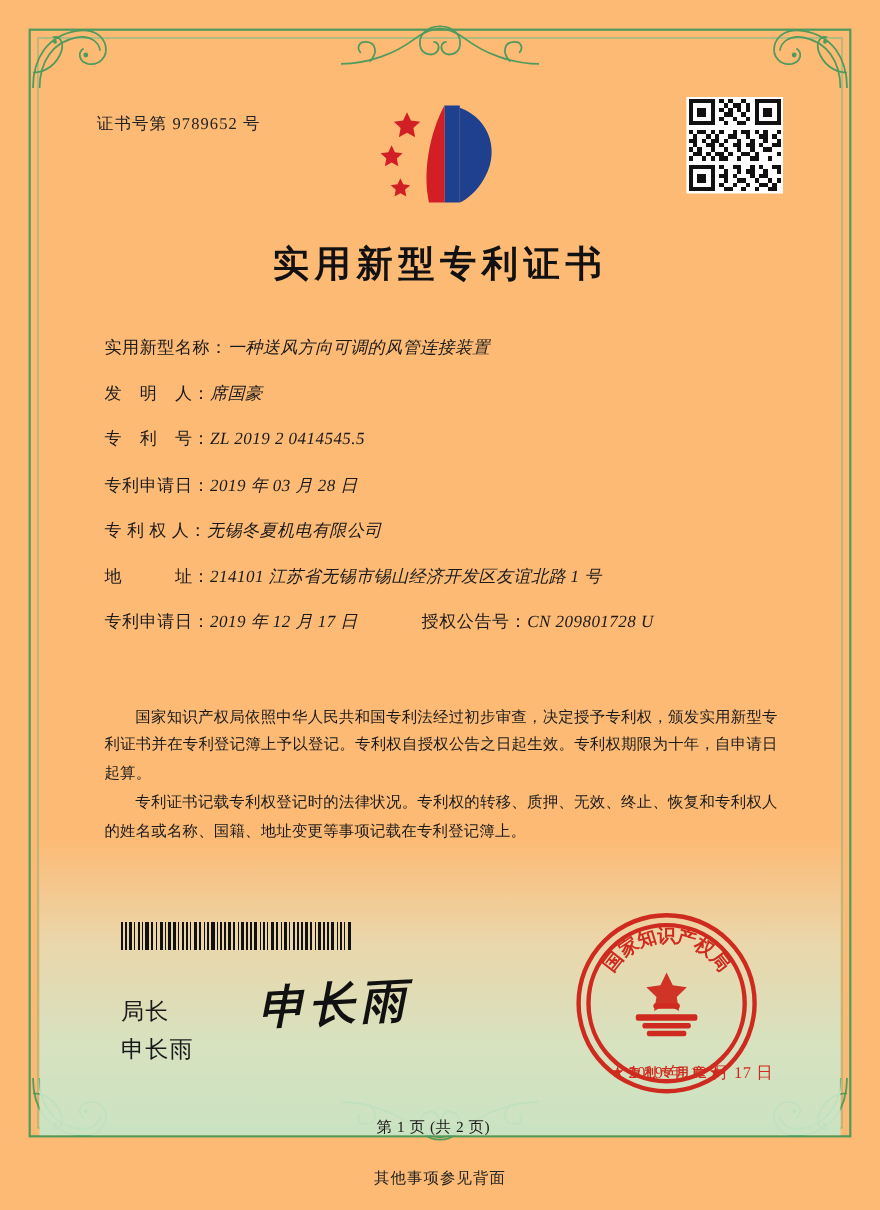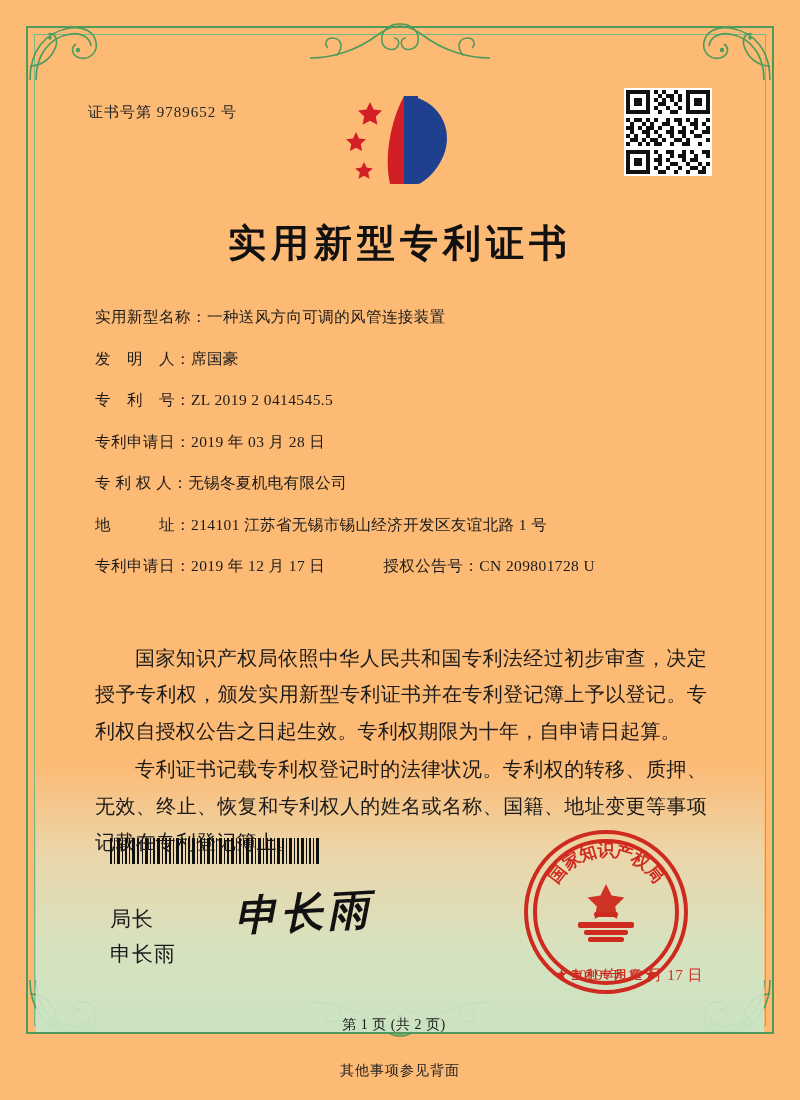--- a/index.html
+++ b/index.html
@@ -97,21 +97,21 @@
     right: 88px; top: 88px;
     width: 88px; height: 88px;
   }
 
   
   .doc-title {
     position: absolute;
     left: 0; right: 0;
     top: 218px;
     text-align: center;
-    font-size: 38px;
+    font-size: 33px;
     font-weight: bold;
     letter-spacing: 5px;
     font-family: "DejaVu Serif", "Liberation Serif", serif;
     color: #111;
   }
 
   
   .fields {
     position: absolute;
     left: 95px;
@@ -126,32 +126,33 @@
     margin-bottom: 24.5px;
   }
   .flabel {
     flex: 0 0 auto;
     white-space: pre;
     letter-spacing: 0.5px;
   }
   .fvalue {
     flex: 1 1 auto;
     letter-spacing: 0.4px;
+    font-style: italic;
   }
   .frow.split .flabel { flex: 0 0 auto; }
   .frow.split .fvalue { flex: 0 0 auto; }
   .spacer-gap { display: inline-block; width: 58px; }
 
   
   .paras {
     position: absolute;
     left: 95px;
     top: 640px;
     width: 612px;
-    font-size: 20px;
+    font-size: 14px;
     line-height: 1.82;
     text-align: justify;
     letter-spacing: 0.2px;
   }
   .paras p {
     margin: 0 0 2px 0;
     text-indent: 2em;
   }
 
   

